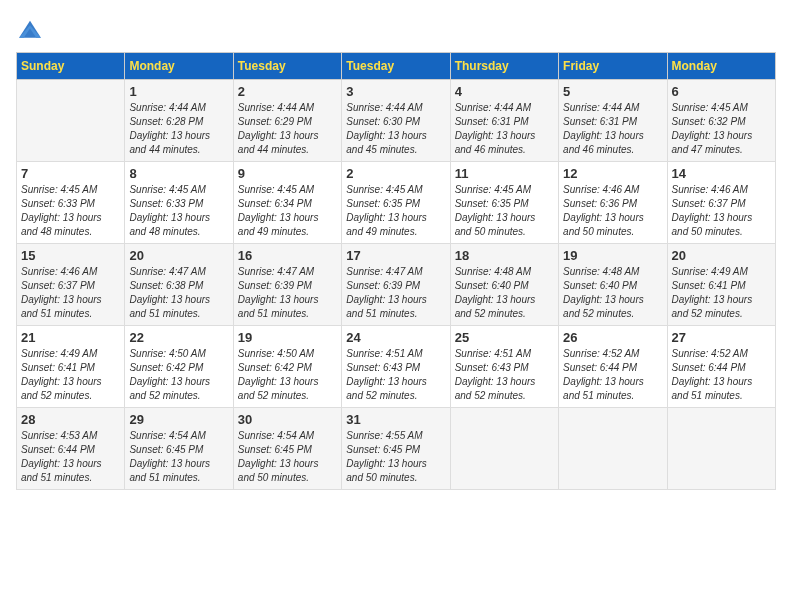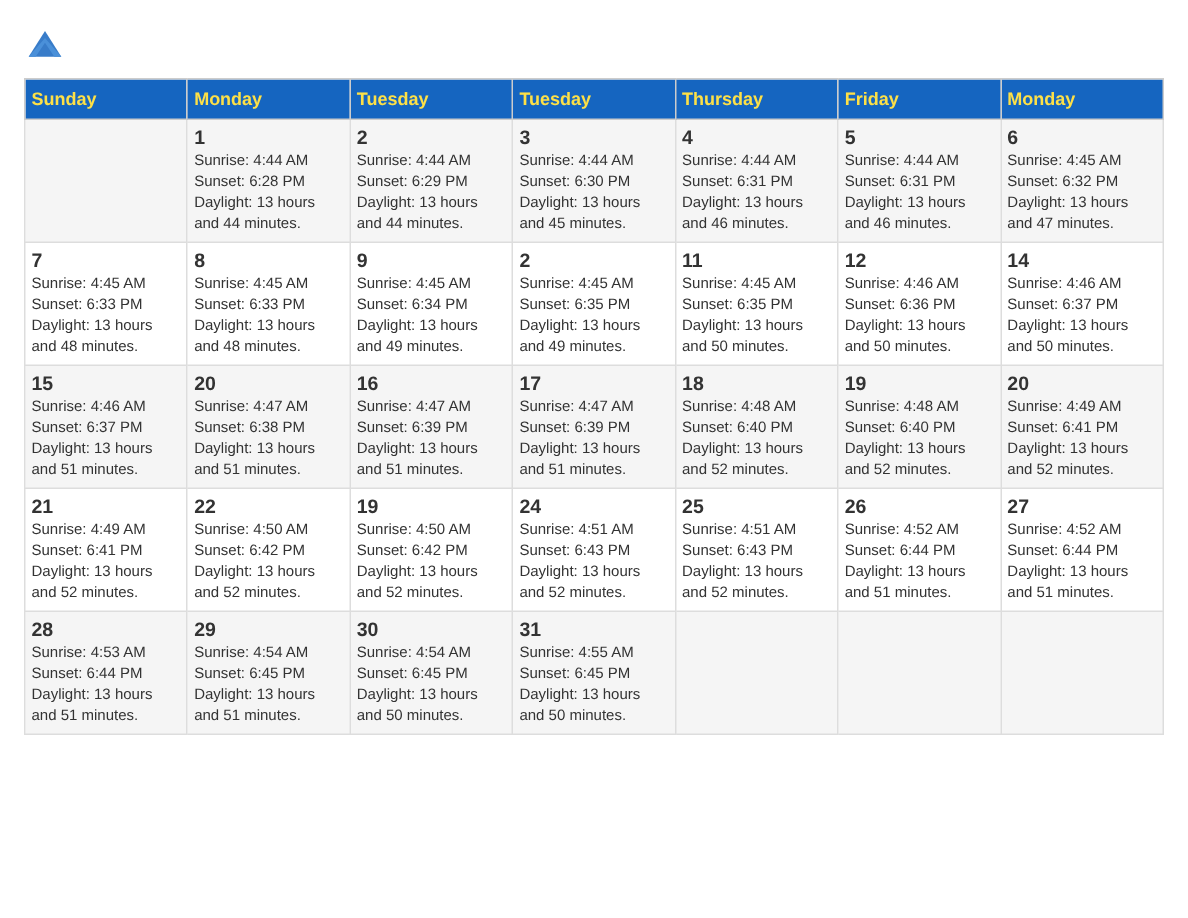--- a/index.html
+++ b/index.html
@@ -75,20 +75,21 @@
     .day-num {
       font-weight: bold;
       font-size: 13px;
       display: block;
       margin-bottom: 2px;
     }
     .day-info {
       font-size: 10px;
       line-height: 1.4;
       color: #333;
+      font-style: italic;
     }
   </style>
 </head>
 <body>
 
 <div class="header">
   <div class="logo">
     <svg class="logo-icon" viewBox="0 0 36 36">
   <rect x="2" y="2" width="32" height="32" fill="none"></rect>
   <path d="M4 28 L18 6 L32 28 Z" fill="#1565c0" opacity="0.85"></path>

